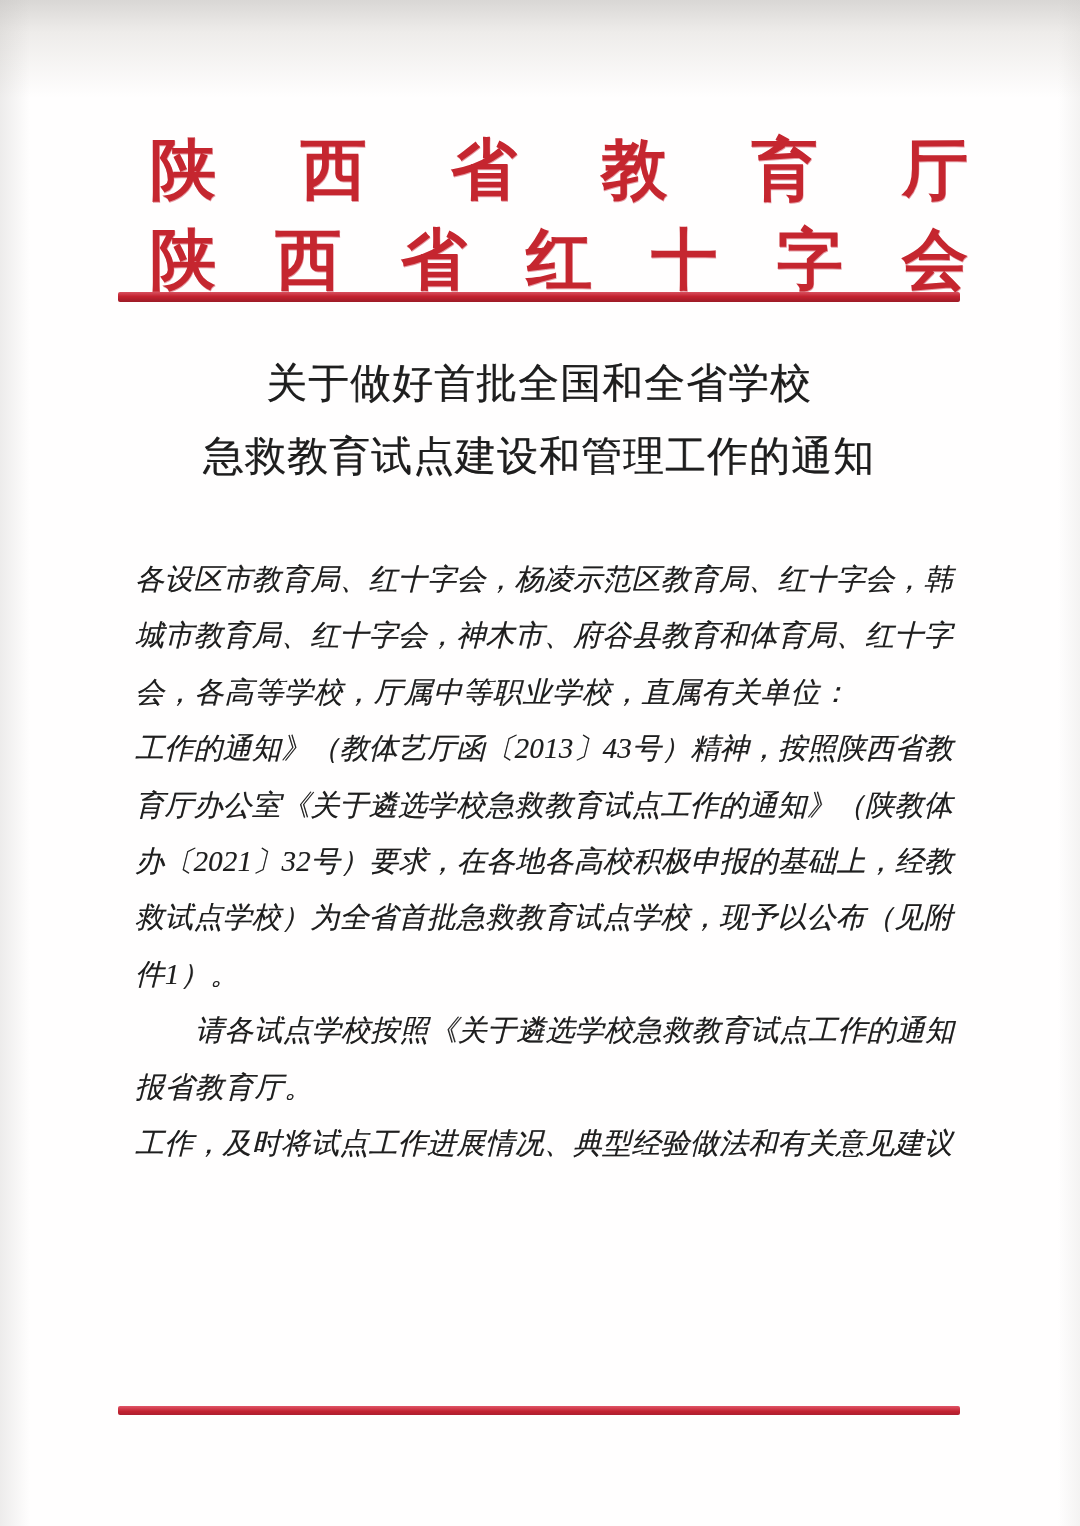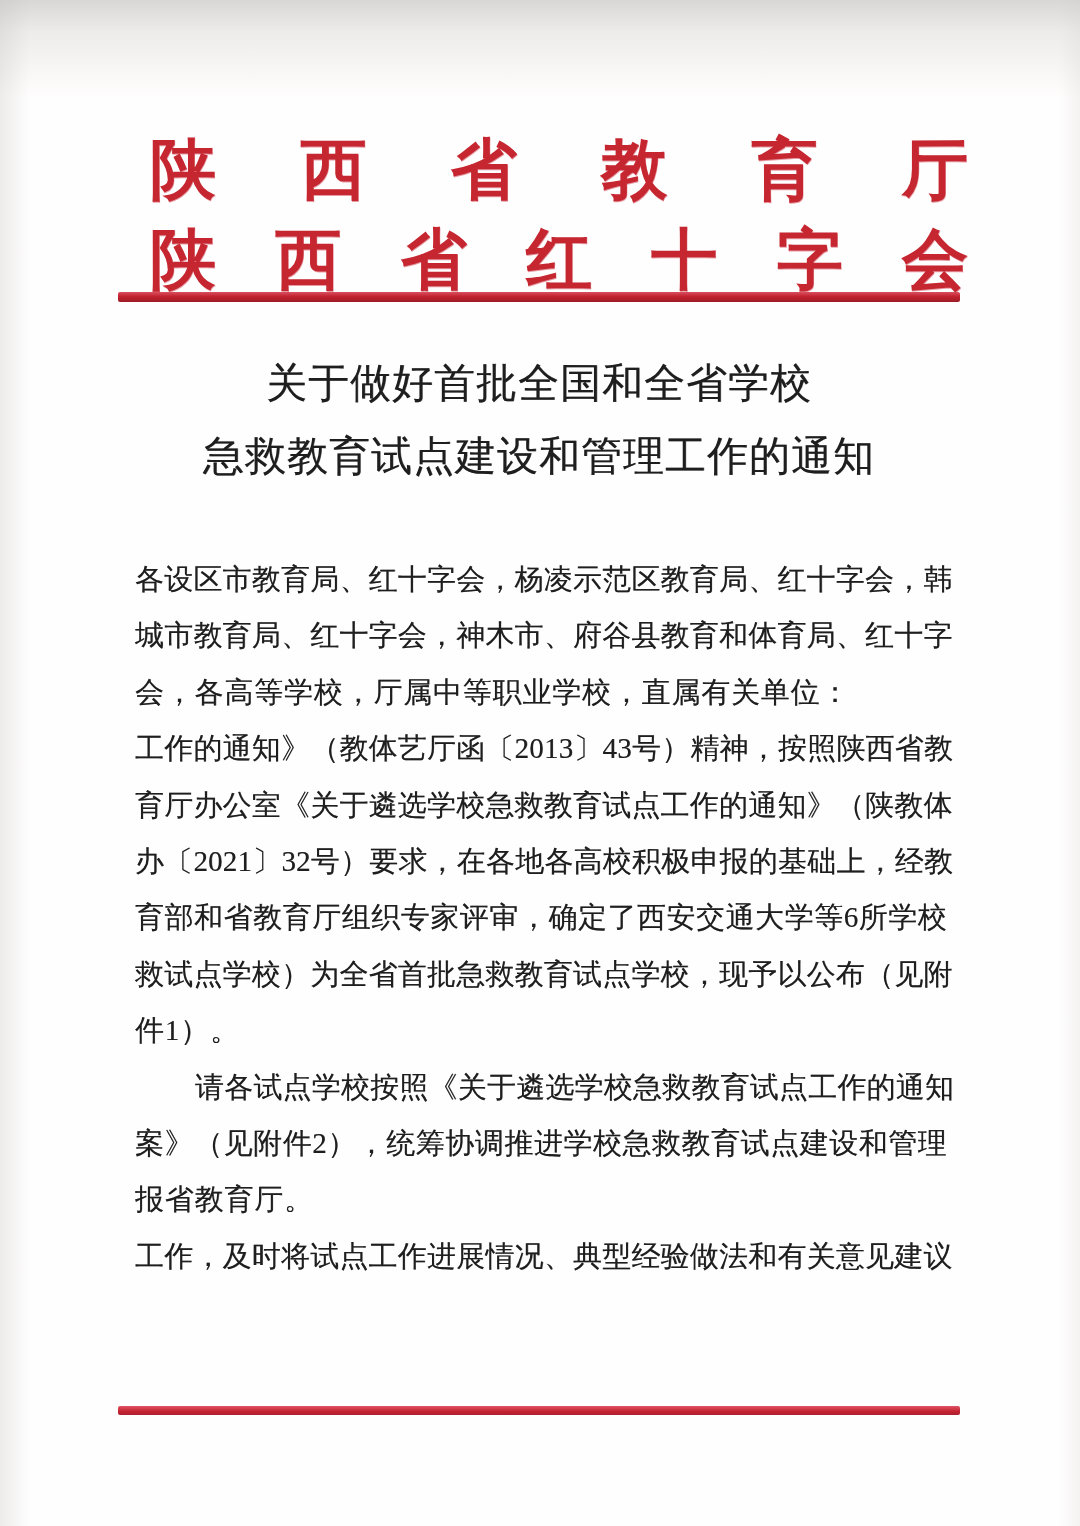--- a/index.html
+++ b/index.html
@@ -90,20 +90,21 @@
   }
 
   .body-text {
     position: absolute;
     top: 551px;
     left: 135px;
     width: 812px;
     color: var(--ink, #1e1e1e);
     font-size: 29px;
     text-shadow: 0.3px 0.3px 0.5px rgba(25,25,25,0.5);
+    font-style: italic;
   }
   .bodyline {
     line-height: 56.4px;
     height: 56.4px;
     text-align: justify;
     text-align-last: justify;
     letter-spacing: 0.2px;
     white-space: nowrap;
   }
   .bodyline.paraend {
@@ -152,26 +153,24 @@
   <div class="body-text">
       <div class="para">
         <div class="bodyline">各设区市教育局、红十字会，杨凌示范区教育局、红十字会，韩</div>
         <div class="bodyline">城市教育局、红十字会，神木市、府谷县教育和体育局、红十字</div>
         <div class="bodyline paraend">会，各高等学校，厅属中等职业学校，直属有关单位：</div>
       </div>
       <div class="para">
         <div class="bodyline">工作的通知》（教体艺厅函〔2013〕43号）精神，按照陕西省教</div>
         <div class="bodyline">育厅办公室《关于遴选学校急救教育试点工作的通知》（陕教体</div>
         <div class="bodyline">办〔2021〕32号）要求，在各地各高校积极申报的基础上，经教</div>
-        <div class="bodyline">育部和省教育厅组织专家评审，确定了西安交通大学等6所学校</div>
         <div class="bodyline">救试点学校）为全省首批急救教育试点学校，现予以公布（见附</div>
         <div class="bodyline paraend">件1）。</div>
       </div>
       <div class="para">
         <div class="bodyline indent">请各试点学校按照《关于遴选学校急救教育试点工作的通知</div>
-        <div class="bodyline">案》（见附件2），统筹协调推进学校急救教育试点建设和管理</div>
         <div class="bodyline paraend">报省教育厅。</div>
         <div class="bodyline">工作，及时将试点工作进展情况、典型经验做法和有关意见建议</div>
       </div>
     </div>
 
   <div class="rule rule-bottom"></div>
 </div>
 
 </body></html>

